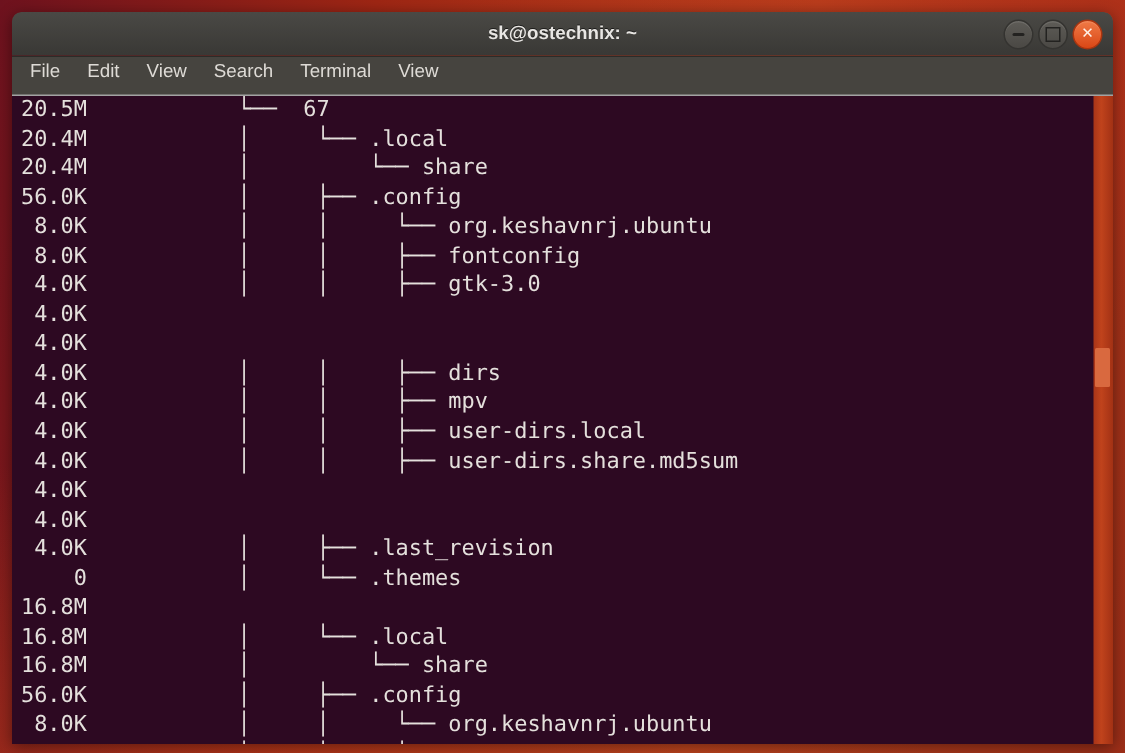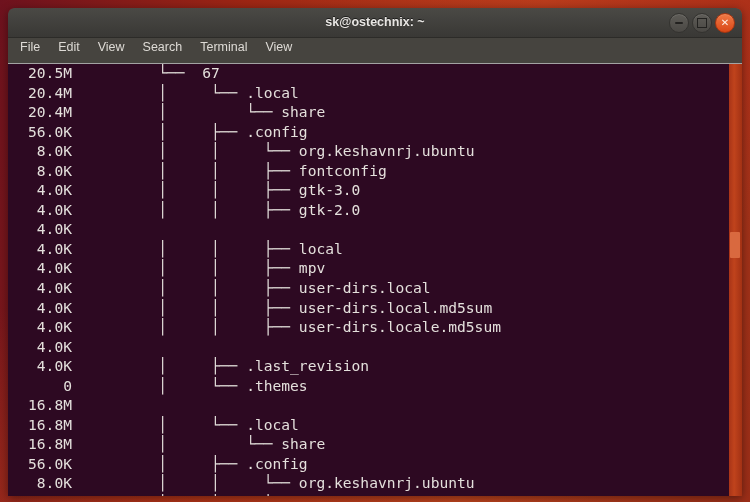--- a/index.html
+++ b/index.html
@@ -124,21 +124,21 @@
     white-space: pre;
     font-family: "DejaVu Sans Mono", monospace;
     font-size: 14.6px;
     color: #e4e0dc;
     letter-spacing: 0px;
   }
   .size {
     position: absolute;
     left: 6px;
     width: 72px;
-    text-align: center;
+    text-align: left;
     top: 0;
   }
   .tree {
     position: absolute;
     left: 80px;
     top: 0;
   }
   
   #scrollbar {
     position: absolute;
@@ -190,27 +190,27 @@
 
   <div id="terminal" style="background: rgb(45, 9, 34);">
     <div id="term-inner" style="color: rgb(228, 224, 220);">
         <div class="row"><span class="size">20.5M</span><span class="tree">        └──  67</span></div>
         <div class="row"><span class="size">20.4M</span><span class="tree">        │     └── .local</span></div>
         <div class="row"><span class="size">20.4M</span><span class="tree">        │         └── share</span></div>
         <div class="row"><span class="size">56.0K</span><span class="tree">        │     ├── .config</span></div>
         <div class="row"><span class="size"> 8.0K</span><span class="tree">        │     │     └── org.keshavnrj.ubuntu</span></div>
         <div class="row"><span class="size"> 8.0K</span><span class="tree">        │     │     ├── fontconfig</span></div>
         <div class="row"><span class="size"> 4.0K</span><span class="tree">        │     │     ├── gtk-3.0</span></div>
-        <div class="row"><span class="size"> 4.0K</span><span class="tree">        │     │     ├── gtk-2.0</span></div>
-        <div class="row"><span class="size"> 4.0K</span></div>
-        <div class="row"><span class="size"> 4.0K</span><span class="tree">        │     │     ├── local</span></div>
+        <div class="row"><span class="size"> 4.0K</span></div>
+        <div class="row"><span class="size"> 4.0K</span></div>
+        <div class="row"><span class="size"> 4.0K</span><span class="tree">        │     │     ├── dirs</span></div>
         <div class="row"><span class="size"> 4.0K</span><span class="tree">        │     │     ├── mpv</span></div>
         <div class="row"><span class="size"> 4.0K</span><span class="tree">        │     │     ├── user-dirs.local</span></div>
-        <div class="row"><span class="size"> 4.0K</span><span class="tree">        │     │     ├── user-dirs.local.md5sum</span></div>
-        <div class="row"><span class="size"> 4.0K</span><span class="tree">        │     │     ├── user-dirs.locale.md5sum</span></div>
+        <div class="row"><span class="size"> 4.0K</span><span class="tree">        │     │     ├── user-dirs.share.md5sum</span></div>
+        <div class="row"><span class="size"> 4.0K</span></div>
         <div class="row"><span class="size"> 4.0K</span></div>
         <div class="row"><span class="size"> 4.0K</span><span class="tree">        │     ├── .last_revision</span></div>
         <div class="row"><span class="size">    0</span><span class="tree">        │     └── .themes</span></div>
         <div class="row"><span class="size">16.8M</span></div>
         <div class="row"><span class="size">16.8M</span><span class="tree">        │     └── .local</span></div>
         <div class="row"><span class="size">16.8M</span><span class="tree">        │         └── share</span></div>
         <div class="row"><span class="size">56.0K</span><span class="tree">        │     ├── .config</span></div>
         <div class="row"><span class="size"> 8.0K</span><span class="tree">        │     │     └── org.keshavnrj.ubuntu</span></div>
         <div class="row"><span class="size"> 8.0K</span><span class="tree">        │     │     ├── fontconfig</span></div>
       </div>

